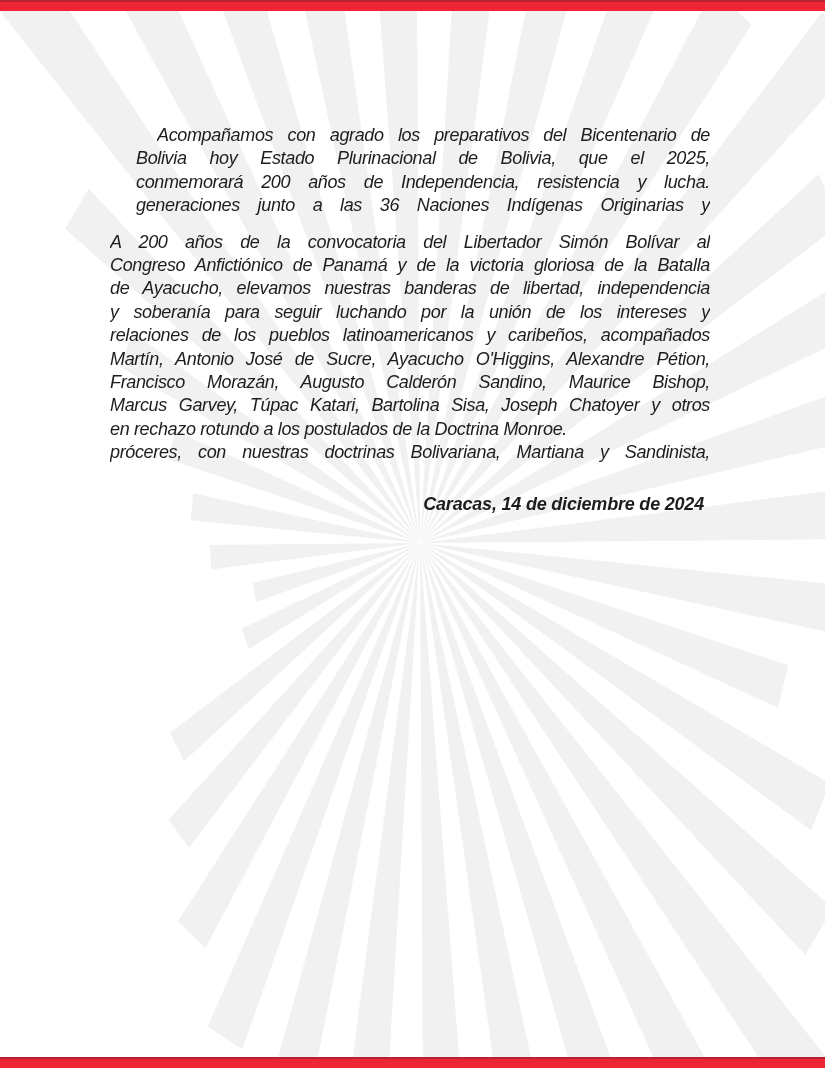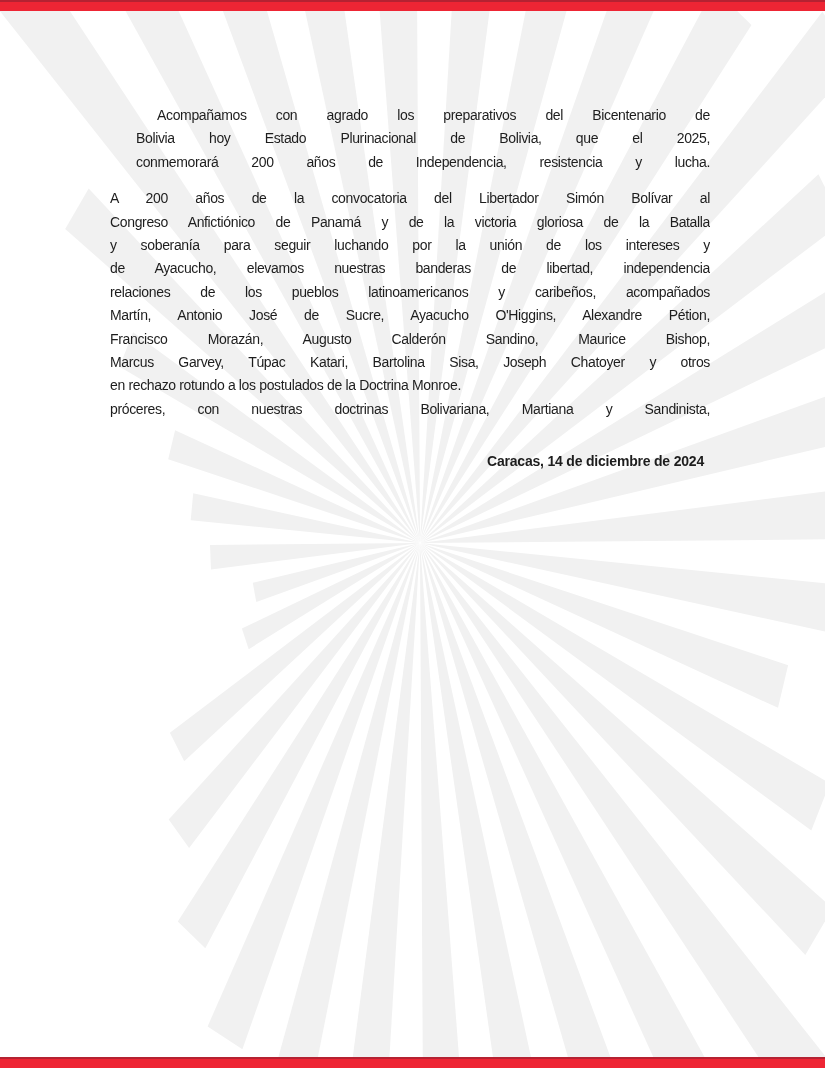--- a/index.html
+++ b/index.html
@@ -21,22 +21,22 @@
   .burst{position:absolute;left:0;top:0;width:825px;height:1068px;}
   .topbar{
     position:absolute;top:0;left:0;width:100%;height:11px;
     background:linear-gradient(to bottom, var(--red-dark) 0 2px, var(--red) 2px 100%);
   }
   .bottombar{
     position:absolute;bottom:0;left:0;width:100%;height:11px;
     background:linear-gradient(to bottom, var(--red-dark) 0 2.5px, var(--red) 2.5px 100%);
   }
   .content{
-    position:absolute;left:110px;top:104px;width:600px;
-    font-size:14px;line-height:23.4px;letter-spacing:-0.35px;
+    position:absolute;left:110px;top:124px;width:600px;
+    font-size:18px;line-height:23.4px;letter-spacing:-0.35px;font-style:italic;
   }
   .line{
     text-align:justify;
     text-align-last:justify;
     height:23.4px;overflow:hidden;
     white-space:normal;
   }
   .line.last{text-align-last:left;}
   .item{margin-left:26px;margin-bottom:13px;}
   .item .first{margin-left:21px;position:relative;}
@@ -98,27 +98,28 @@
 
   <div class="content">
 
     <div class="item">
       <div class="line first">
         
         <span>Acompañamos con agrado los preparativos del Bicentenario de</span>
       </div>
       <div class="line">Bolivia hoy Estado Plurinacional de Bolivia, que el 2025,</div>
       <div class="line">conmemorará 200 años de Independencia, resistencia y lucha.</div>
+      <div class="line">generaciones junto a las 36 Naciones Indígenas Originarias y</div>
     </div>
 
     <div class="para">
       <div class="line">A 200 años de la convocatoria del Libertador Simón Bolívar al</div>
       <div class="line">Congreso Anfictiónico de Panamá y de la victoria gloriosa de la Batalla</div>
+      <div class="line">de Ayacucho, elevamos nuestras banderas de libertad, independencia</div>
       <div class="line">y soberanía para seguir luchando por la unión de los intereses y</div>
-      <div class="line">de Ayacucho, elevamos nuestras banderas de libertad, independencia</div>
       <div class="line">relaciones de los pueblos latinoamericanos y caribeños, acompañados</div>
       <div class="line">Martín, Antonio José de Sucre, Ayacucho O'Higgins, Alexandre Pétion,</div>
       <div class="line">Francisco Morazán, Augusto Calderón Sandino, Maurice Bishop,</div>
       <div class="line">Marcus Garvey, Túpac Katari, Bartolina Sisa, Joseph Chatoyer y otros</div>
       <div class="line last">en rechazo rotundo a los postulados de la Doctrina Monroe.</div>
       <div class="line">próceres, con nuestras doctrinas Bolivariana, Martiana y Sandinista,</div>
     </div>
 
     <div class="dateline">Caracas, 14 de diciembre de 2024</div>
   </div>

